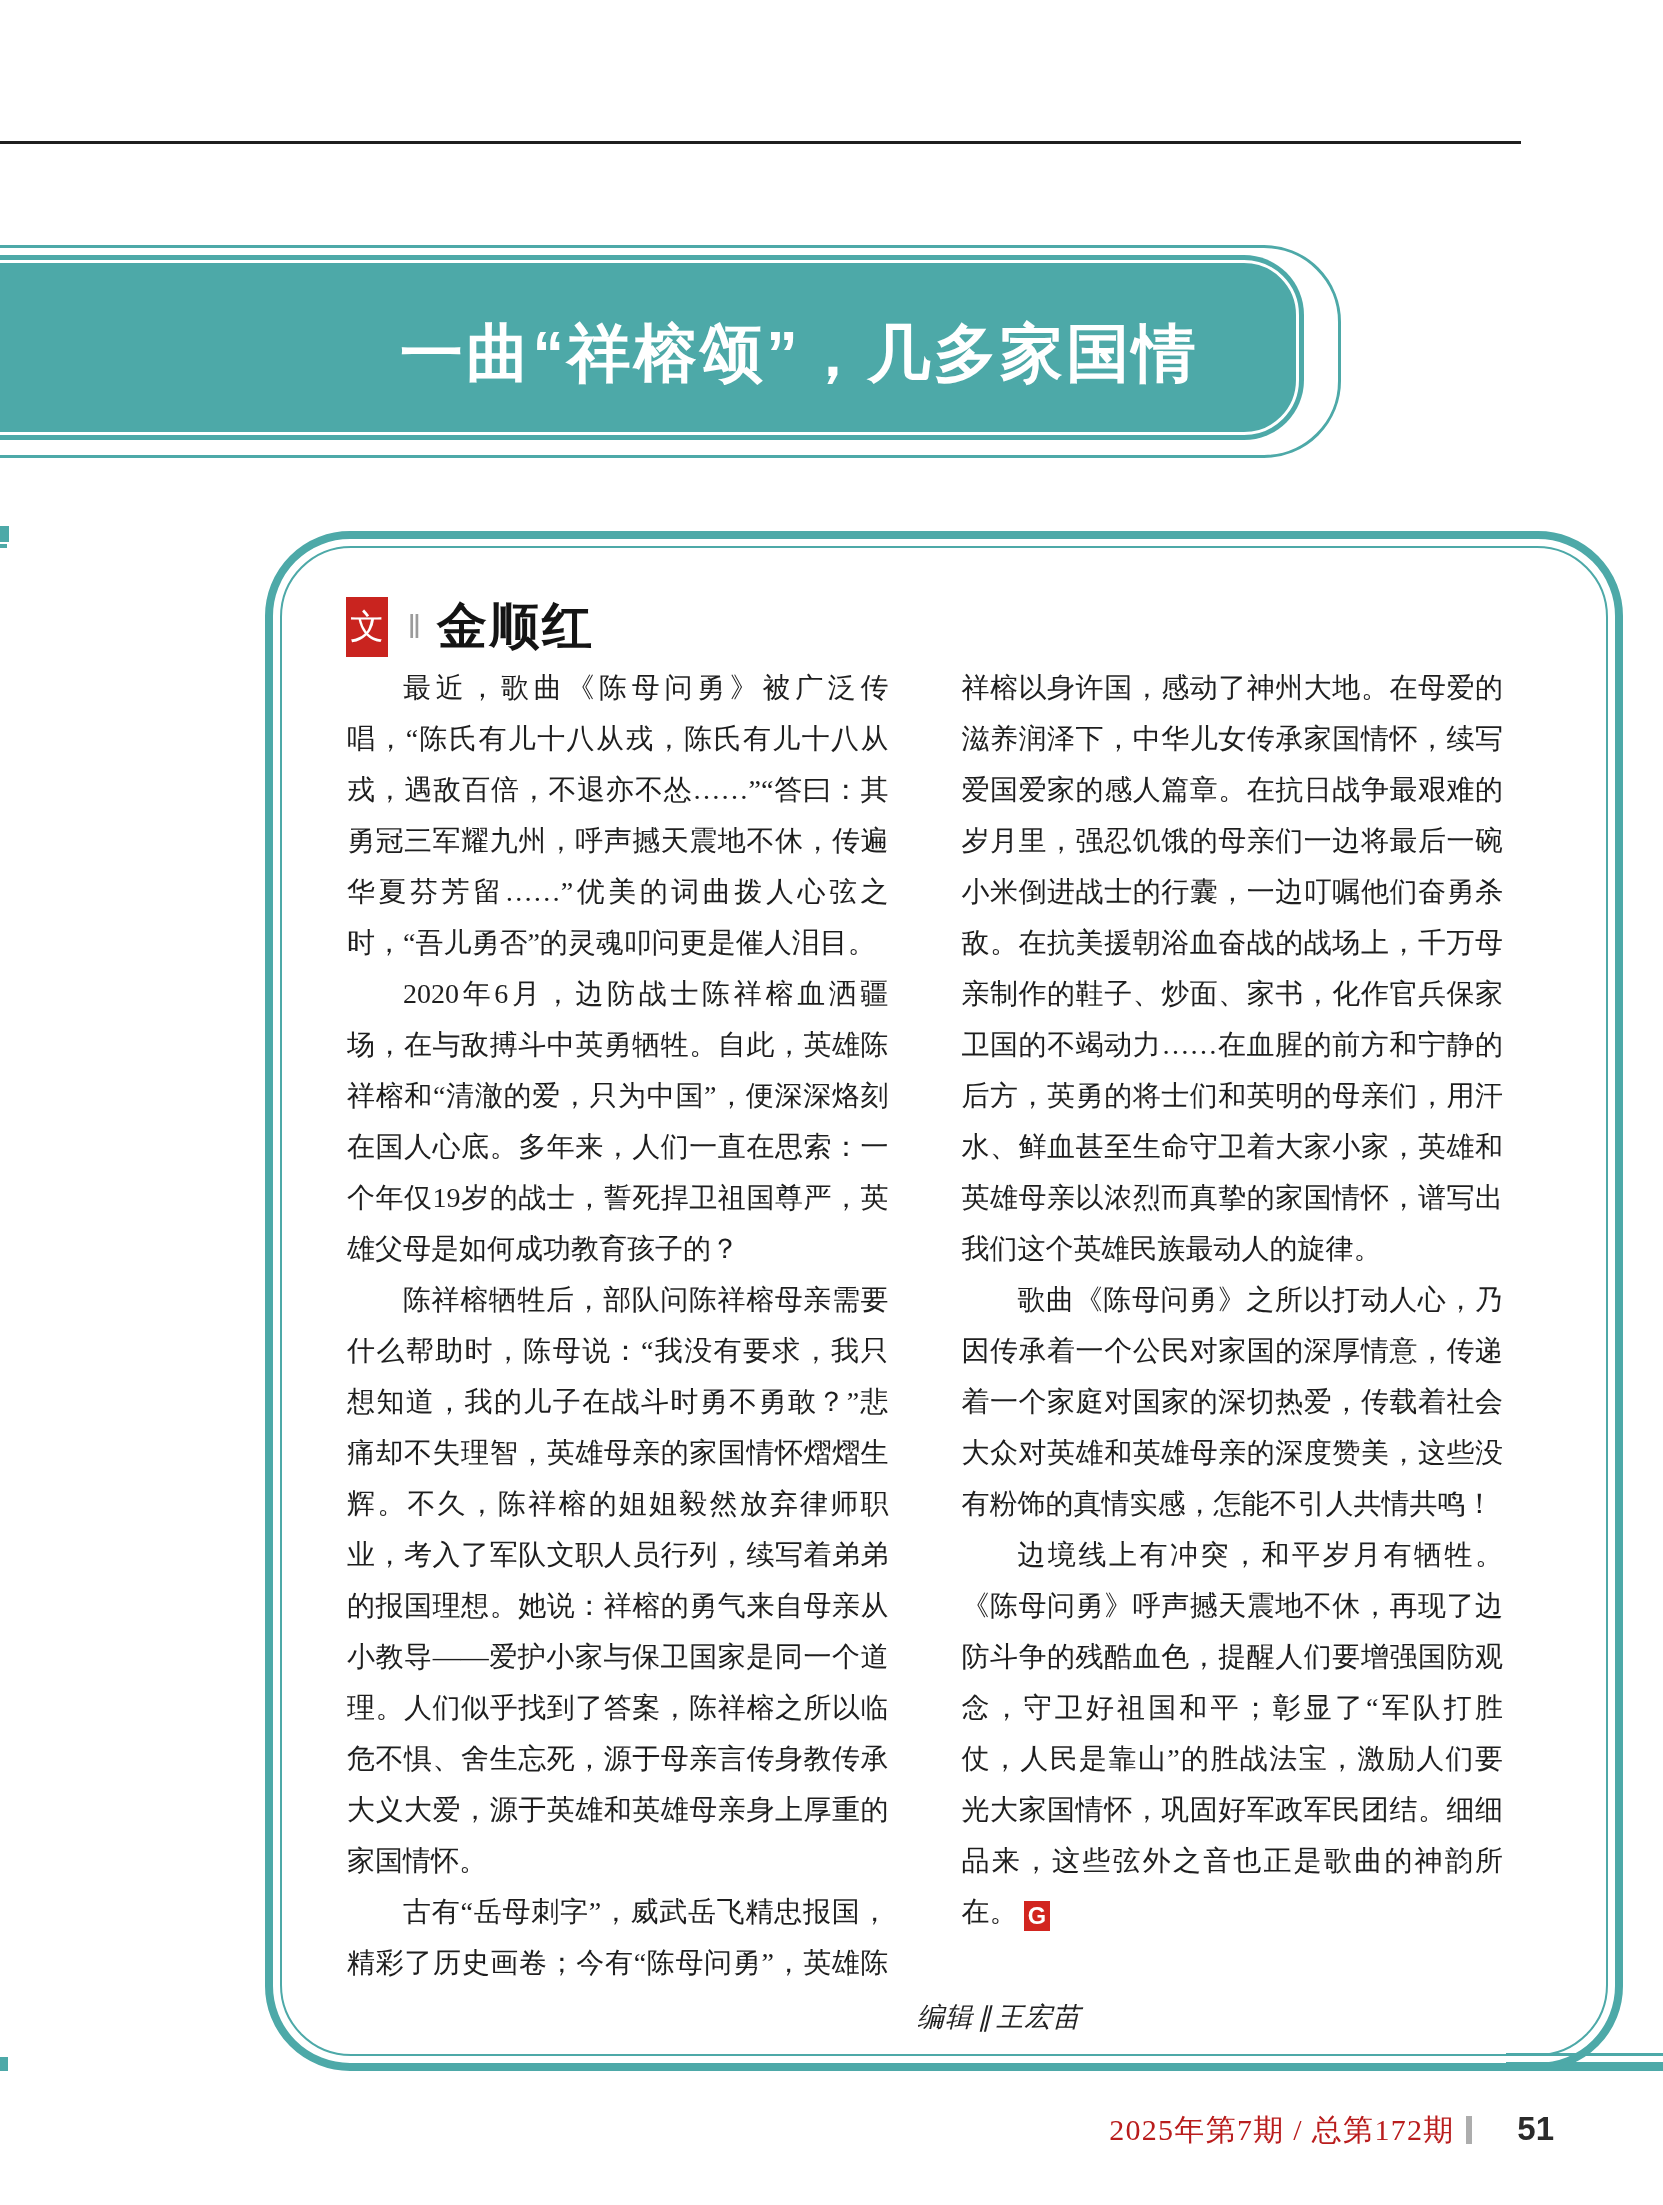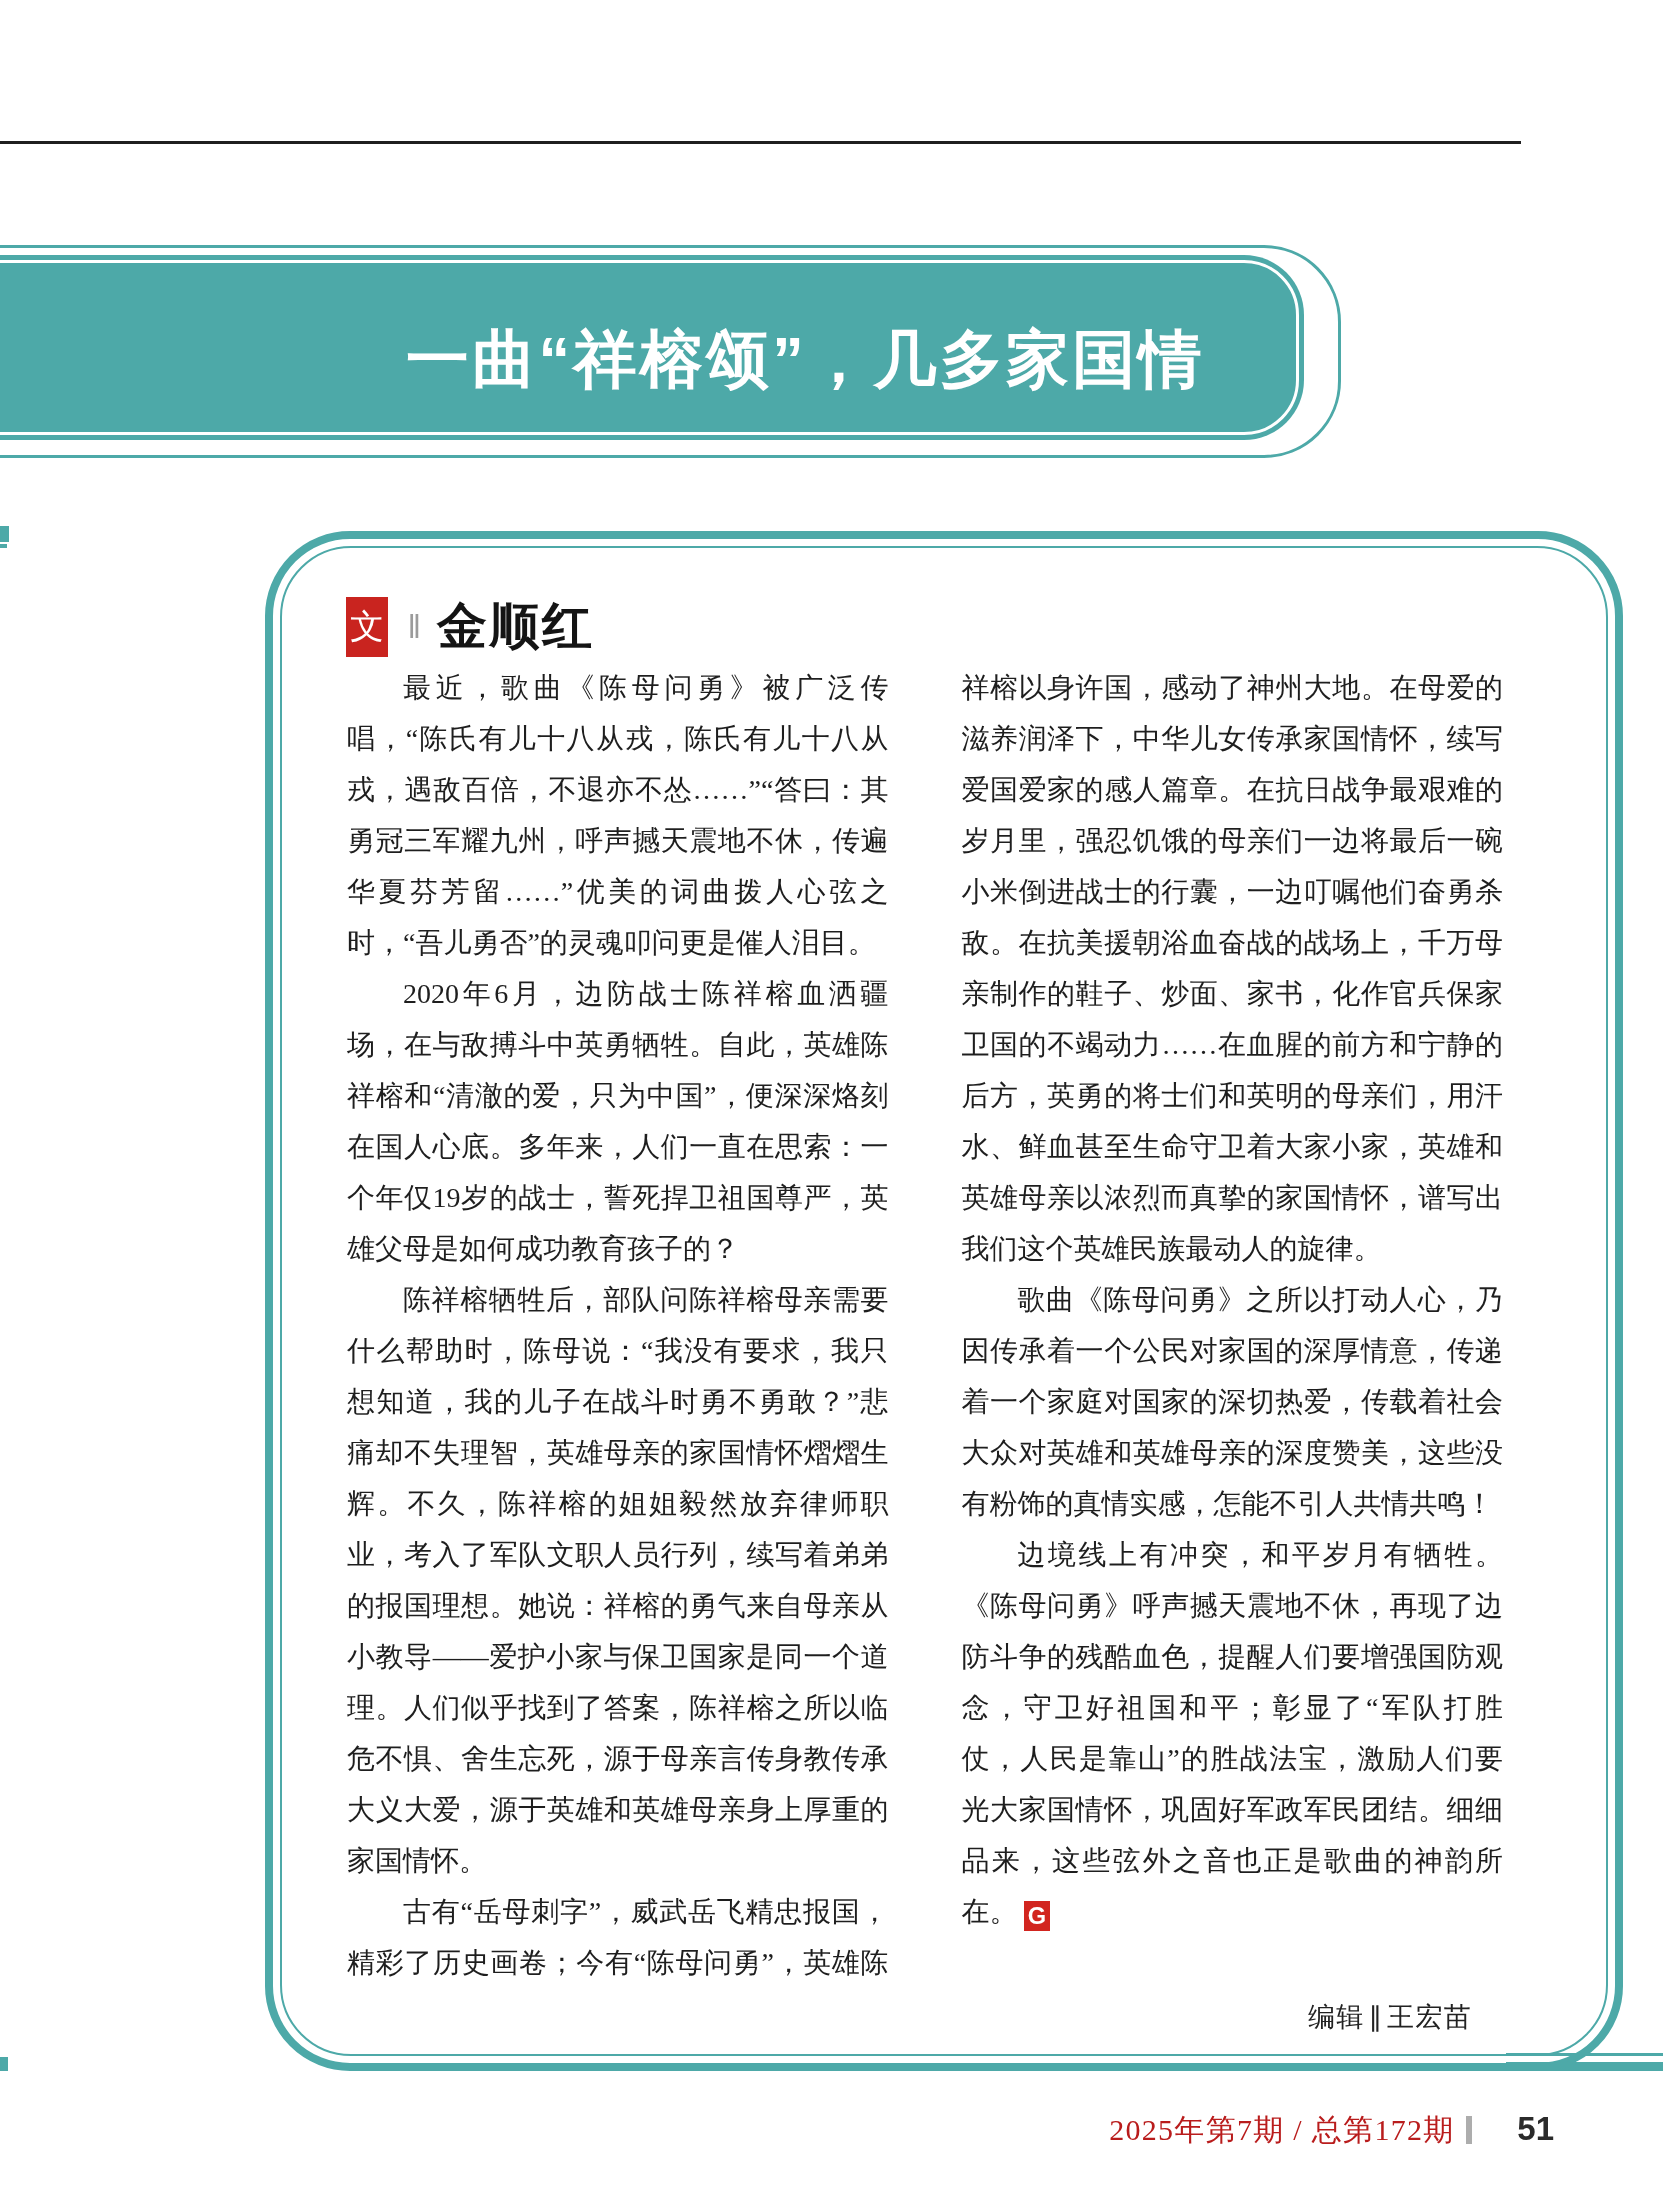--- a/index.html
+++ b/index.html
@@ -19,21 +19,21 @@
   }
   .banner{
     left:-92px;top:255px;width:1396px;height:185px;background:#4da9a8;
     border-radius:0 60px 60px 0;
   }
   .banner-inset{
     position:absolute;left:-7.9px;top:5.2px;right:5.2px;bottom:5.2px;
     border:3.3px solid #ffffff;border-radius:0 55px 55px 0;
   }
   .banner-title{
-    position:absolute;left:486px;top:0;height:100%;margin:12px;
+    position:absolute;left:486px;top:0;height:100%;margin:6px;
     display:flex;align-items:center;
     font-family:"Liberation Sans", sans-serif;font-weight:800;
     font-size:63px;letter-spacing:3.3px;color:#ffffff;white-space:nowrap;
   }
 
   
   .gmark1{left:0;top:526px;width:8.5px;height:15.7px;background:#4da9a8;}
   .gmark2{left:0;top:544px;width:6.5px;height:3.9px;background:#4da9a8;}
   .gmark3{left:0;top:2057px;width:7.9px;height:14.4px;background:#4da9a8;}
 
@@ -71,22 +71,22 @@
   }
   .article p{margin:0;text-indent:2em;}
   .endmark{
     display:inline-block;width:26px;height:30px;background:#d2251f;color:#ffffff;
     font-family:"Liberation Sans", sans-serif;font-weight:bold;font-size:23.6px;
     line-height:30px;text-align:center;text-indent:0;margin-left:6.5px;vertical-align:-2.6px;
   }
 
   
   .editor{
-    left:917px;top:1999px;width:555px;text-align:right;
-    font-size:27px;color:#222222;letter-spacing:1.3px;
+    left:917px;top:1999px;width:555px;text-align:left;
+    font-style:italic;font-size:27px;color:#222222;letter-spacing:1.3px;
   }
   .editor .ed-sep{margin:0 3.9px;}
 
   
   .footer{
     left:917px;top:2110px;width:637px;text-align:right;white-space:nowrap;
   }
   .footer .issue{font-size:30px;color:#b91c1c;letter-spacing:1.3px;}
   .footer .footer-bar{
     display:inline-block;width:5.9px;height:27.5px;background:#adadad;

